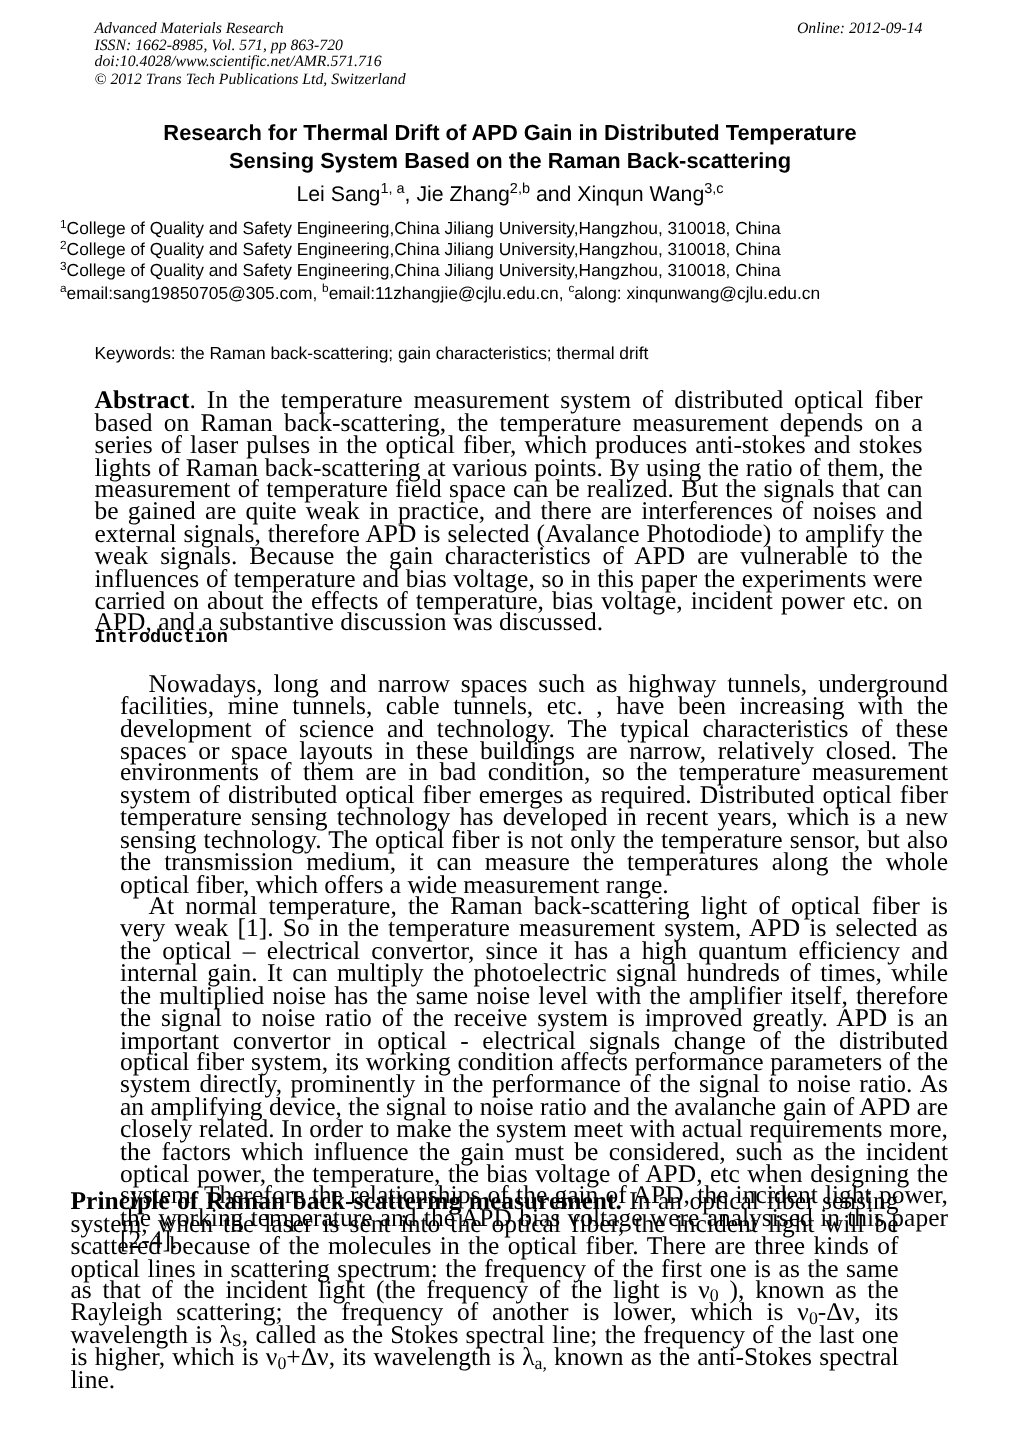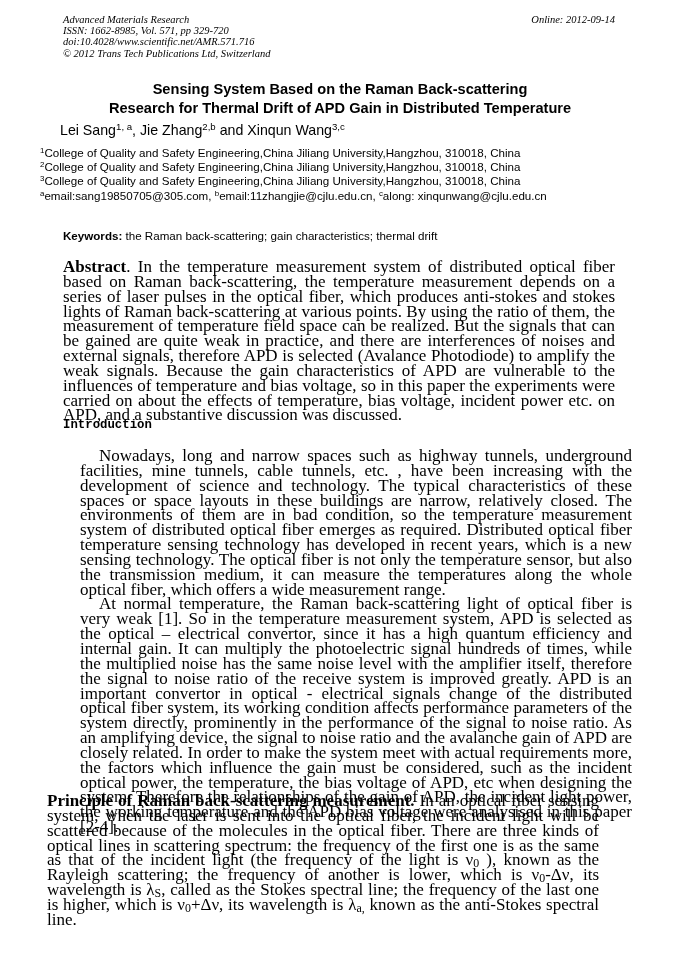--- a/index.html
+++ b/index.html
@@ -1,50 +1,50 @@
 <!DOCTYPE html>
 <html><head>
 <meta charset="utf-8">
 <style>
   html, body { margin: 0; padding: 0; background: #ffffff; }
   body { width: 678px; height: 959px; position: relative; overflow: hidden; color: #000; }
   .page { position: absolute; left: 0; top: 0; width: 678px; height: 959px; }
   .hdr-left { position: absolute; left: 63px; top: 14px; font-family: "Liberation Serif", serif; font-style: italic; font-size: 10.5px; line-height: 11.2px; }
   .hdr-right { position: absolute; right: 63px; top: 14px; font-family: "Liberation Serif", serif; font-style: italic; font-size: 10.5px; line-height: 11.2px; }
   .title { position: absolute; left: 60px; width: 560px; top: 80px; text-align: center; font-family: "Liberation Sans", sans-serif; font-weight: bold; font-size: 14.6px; line-height: 19px; }
-  .authors { position: absolute; left: 60px; width: 560px; top: 121px; font-family: "Liberation Sans", sans-serif; font-size: 14.2px; line-height: 18px; }
+  .authors { position: absolute; left: 60px; width: 560px; top: 121px; text-align: center; font-family: "Liberation Sans", sans-serif; font-size: 14.2px; line-height: 18px; }
   .affils { position: absolute; left: 40px; width: 600px; top: 146px; font-family: "Liberation Sans", sans-serif; font-size: 11.6px; line-height: 14.2px; }
   sup { font-size: 0.68em; line-height: 0; vertical-align: 0.55em; }
   .keywords { position: absolute; left: 63px; width: 552px; top: 229px; font-family: "Liberation Sans", sans-serif; font-size: 11.6px; line-height: 14px; }
-  .keywords b { font-weight: bold; }
+  .keywords b { font-weight: normal; }
   .body-text { font-family: "Liberation Serif", serif; font-size: 17px; line-height: 14.85px; text-align: justify; }
   .abstract { position: absolute; left: 63px; width: 552px; top: 260px; }
   .intro-h { position: absolute; left: 63px; top: 418px; font-family: Liberation Mono, monospace; font-weight: bold; font-size: 12.35px; }
   .intro { position: absolute; left: 80px; width: 552px; top: 449px; }
   .intro p { margin: 0; text-indent: 19px; }
   .principle { position: absolute; left: 47px; width: 552px; top: 794px; }
   p { margin: 0; }
   sub { font-size: 0.7em; line-height: 0; vertical-align: -0.2em; }
 </style>
 </head>
 <body>
 
 <div class="page">
 
   <div class="hdr-left">
     <div>Advanced Materials Research</div>
-    <div>ISSN: 1662-8985, Vol. 571, pp 329-720</div>
+    <div>ISSN: 1662-8985, Vol. 571, pp 863-720</div>
     <div>doi:10.4028/www.scientific.net/AMR.571.716</div>
     <div>© 2012 Trans Tech Publications Ltd, Switzerland</div>
   </div>
   <div class="hdr-right">Online: 2012-09-14</div>
 
   <div class="title">
+    <div>Research for Thermal Drift of APD Gain in Distributed Temperature</div>
     <div>Sensing System Based on the Raman Back-scattering</div>
-    <div>Research for Thermal Drift of APD Gain in Distributed Temperature</div>
   </div>
 
   <div class="authors">
     <span>Lei Sang</span><sup>1, a</sup><span>, </span><span>Jie Zhang</span><sup>2,b</sup><span style="white-space:pre"> and </span><span>Xinqun Wang</span><sup>3,c</sup>
   </div>
 
   <div class="affils">
     <div><sup>1</sup><span>College of Quality and Safety Engineering,China Jiliang University,Hangzhou, 310018, China</span></div>
     <div><sup>2</sup><span>College of Quality and Safety Engineering,China Jiliang University,Hangzhou, 310018, China</span></div>
     <div><sup>3</sup><span>College of Quality and Safety Engineering,China Jiliang University,Hangzhou, 310018, China</span></div>

